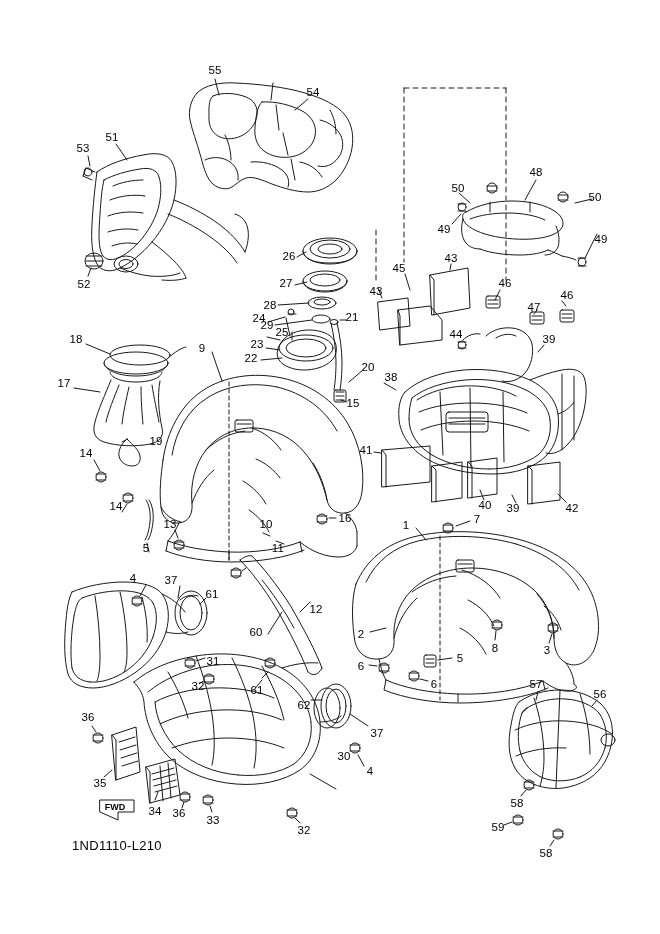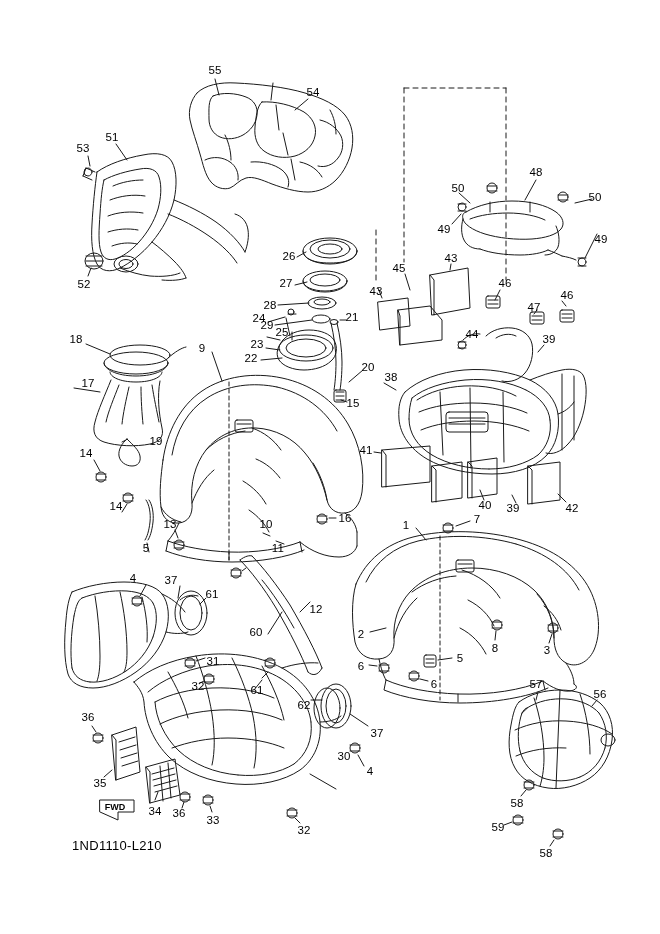--- a/index.html
+++ b/index.html
@@ -556,28 +556,28 @@
   <div class="callout" style="left:376px; top:291px;">43</div>
   <div class="callout" style="left:505px; top:283px;">46</div>
   <div class="callout" style="left:270px; top:305px;">28</div>
   <div class="callout" style="left:267px; top:325px;">29</div>
   <div class="callout" style="left:259px; top:318px;">24</div>
   <div class="callout" style="left:352px; top:317px;">21</div>
   <div class="callout" style="left:534px; top:307px;">47</div>
   <div class="callout" style="left:567px; top:295px;">46</div>
   <div class="callout" style="left:258px; top:332px;margin-left:24px;">25</div>
   <div class="callout" style="left:257px; top:344px;">23</div>
-  <div class="callout" style="left:472px; top:334px;">44</div>
+  <div class="callout" style="left:456px; top:334px;">44</div>
   <div class="callout" style="left:549px; top:339px;">39</div>
   <div class="callout" style="left:76px; top:339px;">18</div>
   <div class="callout" style="left:202px; top:348px;">9</div>
   <div class="callout" style="left:251px; top:358px;">22</div>
   <div class="callout" style="left:368px; top:367px;">20</div>
   <div class="callout" style="left:391px; top:377px;">38</div>
-  <div class="callout" style="left:64px; top:383px;margin-left:24px;">17</div>
+  <div class="callout" style="left:64px; top:383px;">17</div>
   <div class="callout" style="left:353px; top:403px;">15</div>
   <div class="callout" style="left:116px; top:441px;margin-left:40px;">19</div>
   <div class="callout" style="left:86px; top:453px;">14</div>
   <div class="callout" style="left:366px; top:450px;">41</div>
   <div class="callout" style="left:116px; top:506px;">14</div>
   <div class="callout" style="left:170px; top:524px;text-align:center;">13</div>
   <div class="callout" style="left:266px; top:524px;">10</div>
   <div class="callout" style="left:345px; top:518px;">16</div>
   <div class="callout" style="left:485px; top:505px;">40</div>
   <div class="callout" style="left:513px; top:508px;">39</div>

